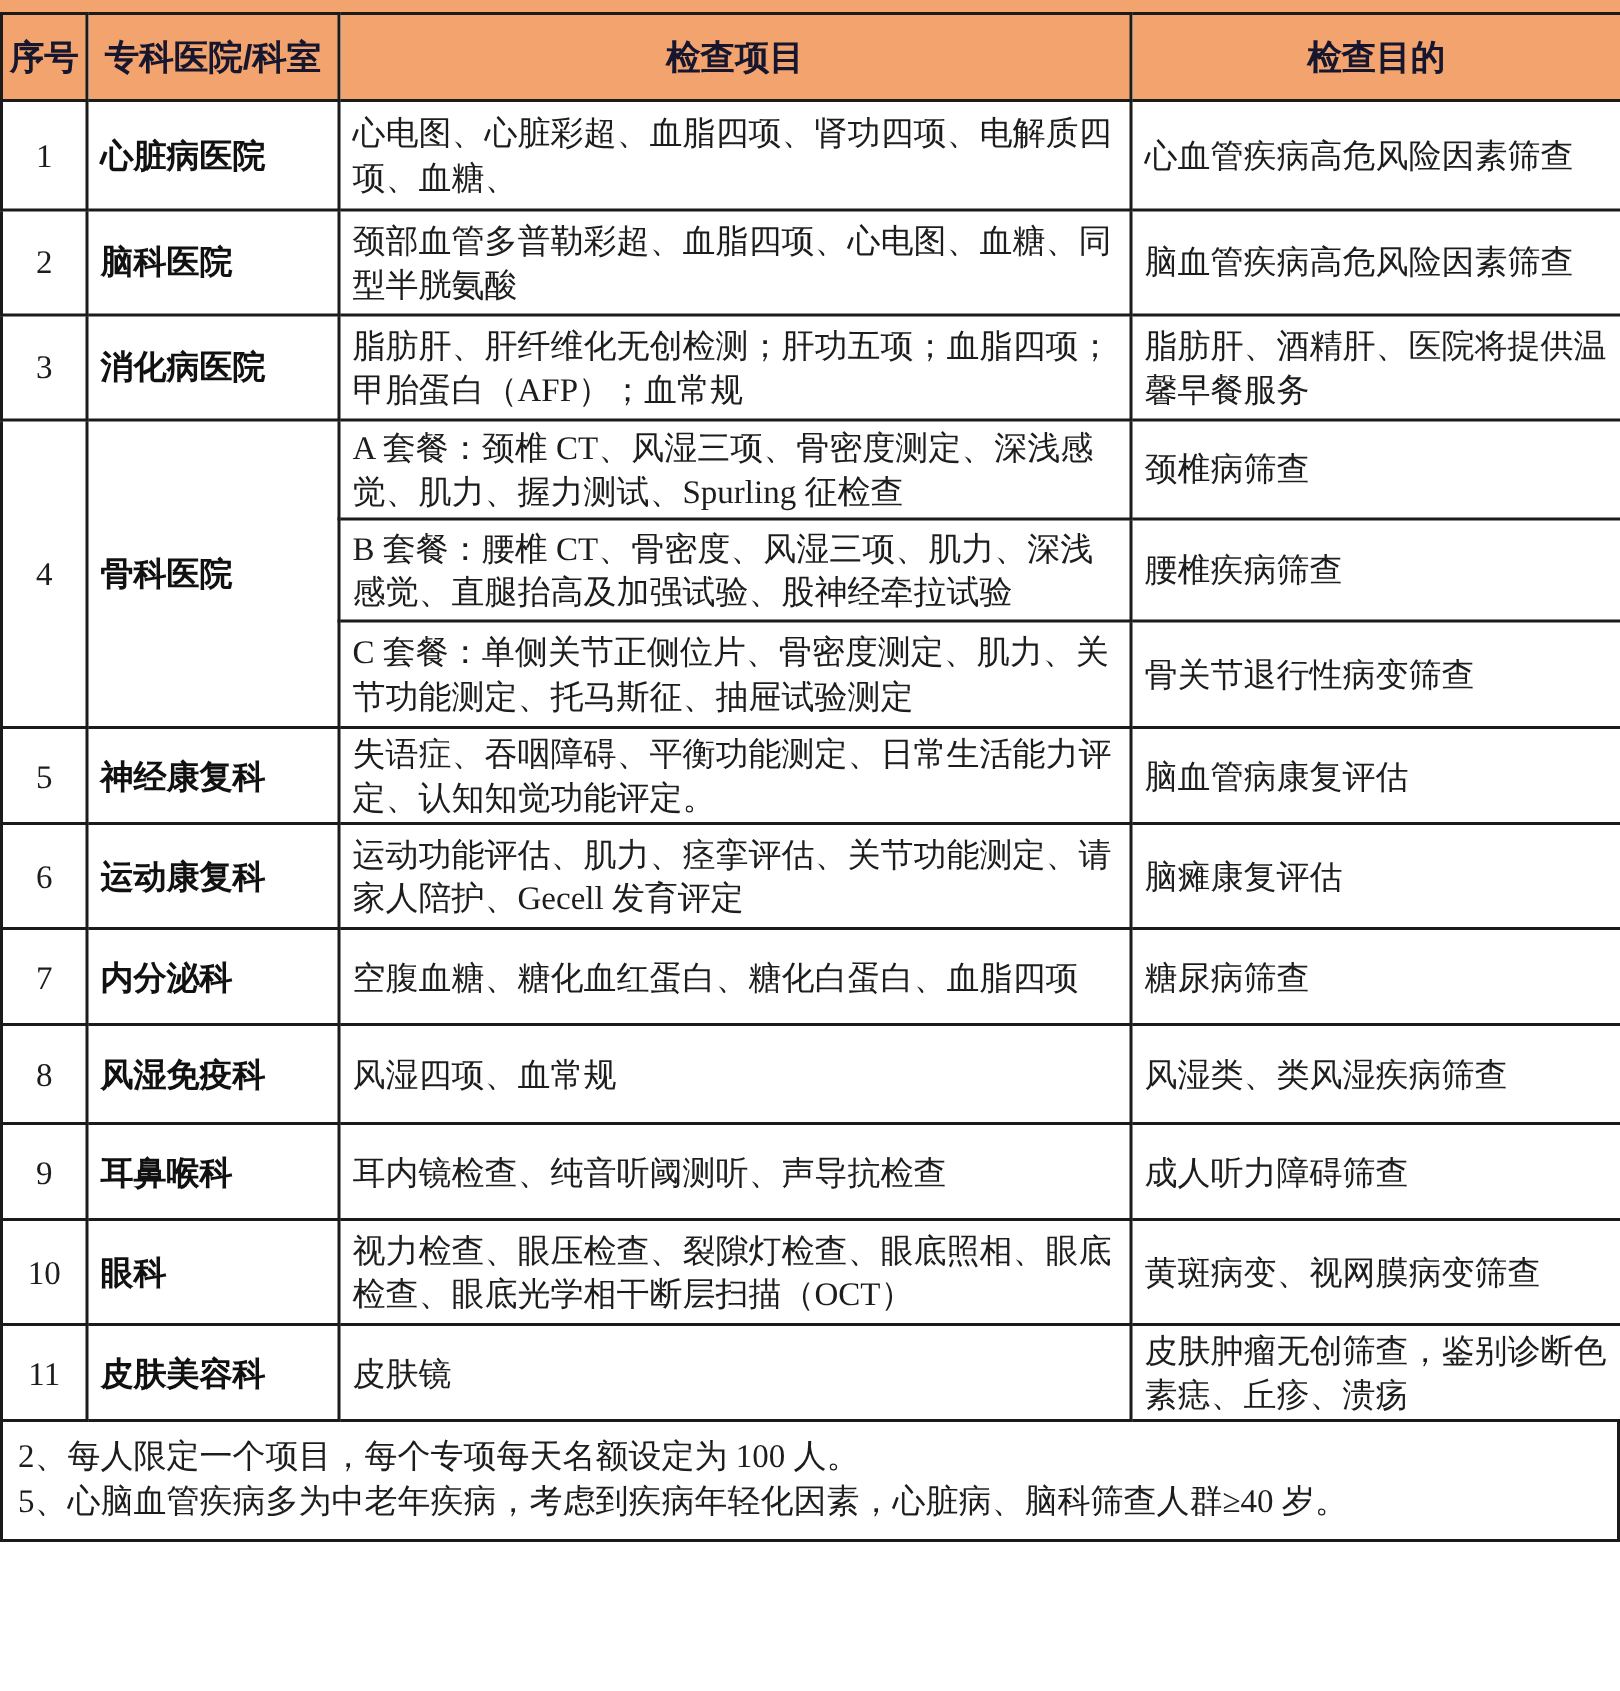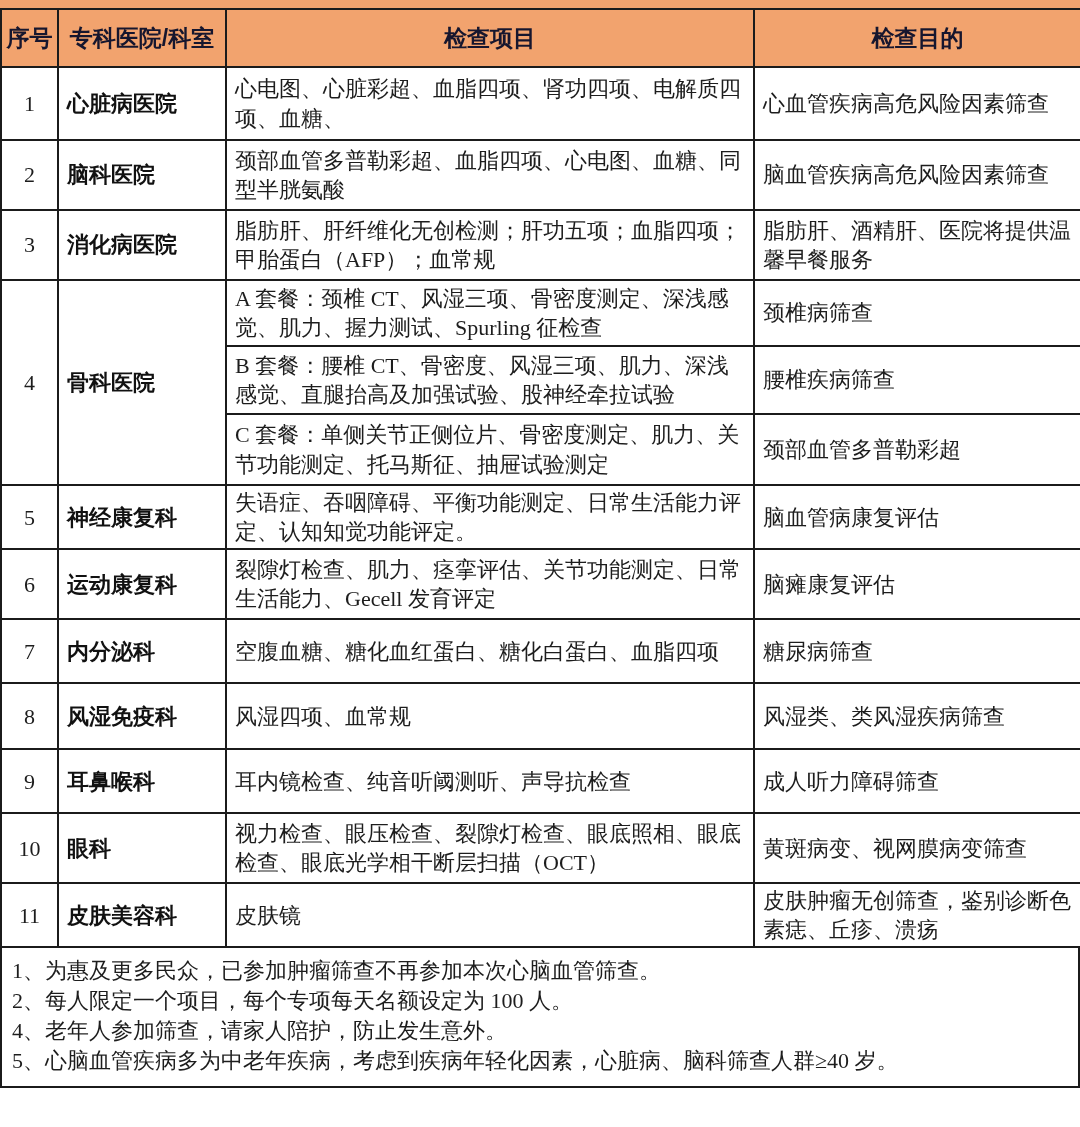--- a/index.html
+++ b/index.html
@@ -116,32 +116,32 @@
       <td class="c-dept" rowspan="3">骨科医院</td>
       <td class="c-items">A 套餐：颈椎 CT、风湿三项、骨密度测定、深浅感觉、肌力、握力测试、Spurling 征检查</td>
       <td class="c-purpose">颈椎病筛查</td>
     </tr>
     <tr style="height:68px;">
       <td class="c-items">B 套餐：腰椎 CT、骨密度、风湿三项、肌力、深浅感觉、直腿抬高及加强试验、股神经牵拉试验</td>
       <td class="c-purpose">腰椎疾病筛查</td>
     </tr>
     <tr style="height:71px;">
       <td class="c-items">C 套餐：单侧关节正侧位片、骨密度测定、肌力、关节功能测定、托马斯征、抽屉试验测定</td>
-      <td class="c-purpose">颈部血管多普勒彩超</td>
+      <td class="c-purpose">骨关节退行性病变筛查</td>
     </tr>
     <tr style="height:64px;">
       <td class="c-no">5</td>
       <td class="c-dept">神经康复科</td>
       <td class="c-items">失语症、吞咽障碍、平衡功能测定、日常生活能力评定、认知知觉功能评定。</td>
       <td class="c-purpose">脑血管病康复评估</td>
     </tr>
     <tr style="height:70px;">
       <td class="c-no">6</td>
       <td class="c-dept">运动康复科</td>
-      <td class="c-items">裂隙灯检查、肌力、痉挛评估、关节功能测定、日常生活能力、Gecell 发育评定</td>
+      <td class="c-items">运动功能评估、肌力、痉挛评估、关节功能测定、请家人陪护、Gecell 发育评定</td>
       <td class="c-purpose">脑瘫康复评估</td>
     </tr>
     <tr style="height:64px;">
       <td class="c-no">7</td>
       <td class="c-dept">内分泌科</td>
       <td class="c-items">空腹血糖、糖化血红蛋白、糖化白蛋白、血脂四项</td>
       <td class="c-purpose">糖尿病筛查</td>
     </tr>
     <tr style="height:66px;">
       <td class="c-no">8</td>
@@ -164,17 +164,15 @@
     <tr style="height:56px;">
       <td class="c-no">11</td>
       <td class="c-dept">皮肤美容科</td>
       <td class="c-items">皮肤镜</td>
       <td class="c-purpose">皮肤肿瘤无创筛查，鉴别诊断色素痣、丘疹、溃疡</td>
     </tr>
   </tbody>
 </table>
 
 <div class="tips">
-  <div class="tips-note">1、为惠及更多民众，已参加肿瘤筛查不再参加本次心脑血管筛查。</div>
   <div class="tips-note">2、每人限定一个项目，每个专项每天名额设定为 100 人。</div>
-  <div class="tips-note">4、老年人参加筛查，请家人陪护，防止发生意外。</div>
   <div class="tips-note">5、心脑血管疾病多为中老年疾病，考虑到疾病年轻化因素，心脏病、脑科筛查人群≥40 岁。</div>
 </div>
 
 </body></html>

